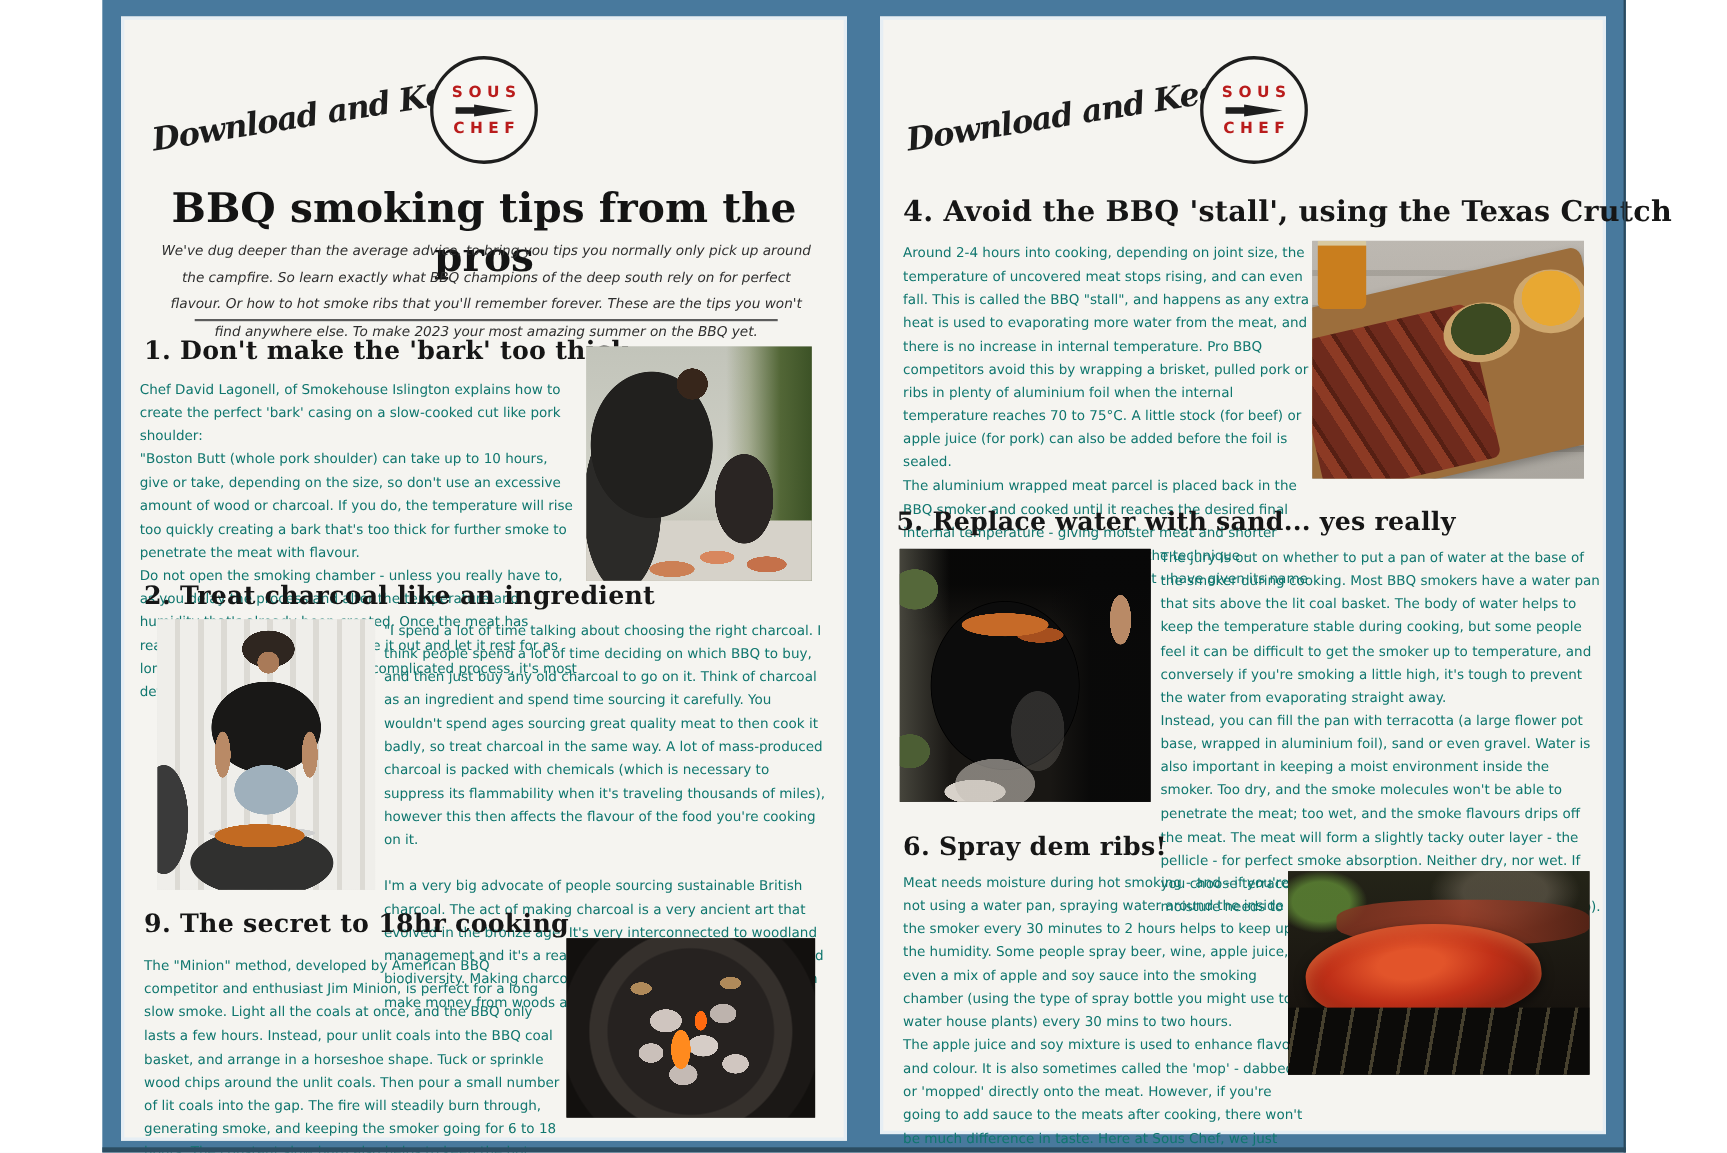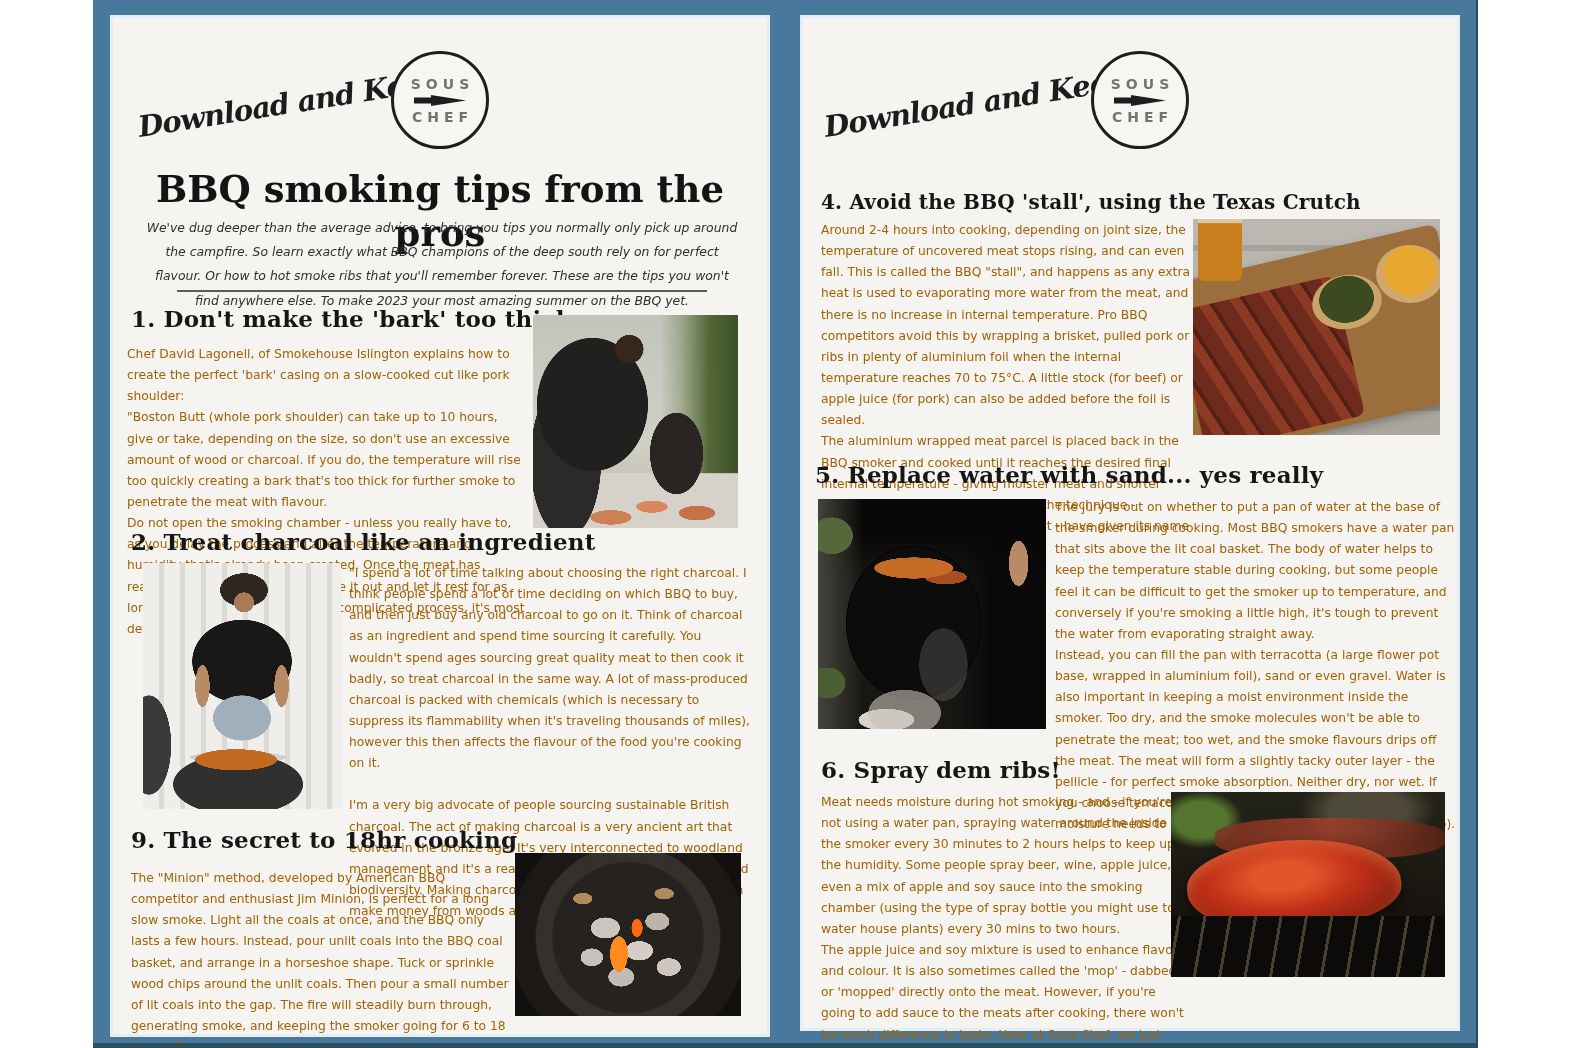--- a/index.html
+++ b/index.html
@@ -13,34 +13,34 @@
   .page-left{left:17px;top:15px;width:660px;height:1022px;}
   .page-right{left:707px;top:15px;width:660px;height:1016px;}
 
   
   .badge{position:absolute;font-family:"DejaVu Serif",serif;font-style:italic;font-weight:bold;
          font-size:29px;color:#1c1c1c;transform:rotate(-9deg);transform-origin:left bottom;
          white-space:nowrap;letter-spacing:-1px;}
   .logo{position:absolute;width:92px;height:92px;border:3px solid #1e1e1e;border-radius:50%;
         background:#f7f6f2;display:flex;flex-direction:column;align-items:center;justify-content:center;
         gap:2px;}
-  .logo span{font-family:"DejaVu Sans",sans-serif;font-size:14px;font-weight:bold;color:#737373;
+  .logo span{font-family:"DejaVu Sans",sans-serif;font-size:14px;font-weight:bold;color:#b91c1c;
              letter-spacing:5px;text-indent:5px;}
   .logo svg{display:block;}
 
   
   .title{position:absolute;left:0;width:100%;text-align:center;margin:0;
          font-family:"DejaVu Serif",serif;font-weight:bold;font-size:37px;color:#141414;letter-spacing:0;}
   .intro{position:absolute;margin:0;text-align:center;font-style:italic;font-size:12.4px;
          line-height:1.95;color:#2e2e2e;}
   .divider{position:absolute;border:none;border-top:2px solid #5c5c5c;margin:0;}
   .sh{position:absolute;margin:0;font-family:"DejaVu Serif",serif;font-weight:bold;color:#161616;
       font-size:23px;white-space:nowrap;letter-spacing:.2px;}
-  .sh-small{font-size:20px;margin-top:12px;}
-  .body-col{position:absolute;font-size:12.3px;line-height:1.72;color:#a16207;}
+  .sh-small{font-size:26px;}
+  .body-col{position:absolute;font-size:12.3px;line-height:1.72;color:#0f766e;}
   .body-col p{margin:0;}
   .body-col p.gap{margin-top:21px;}
 
   
   .photo{position:absolute;overflow:hidden;}
 
   .ph-chef{width:205px;height:213px;background-color:#c9cabf;background-image:
     radial-gradient(ellipse 26px 10px at 58% 90%, #d8875e 0 60%, transparent 61%),
     radial-gradient(ellipse 30px 12px at 80% 93%, #c5714a 0 60%, transparent 61%),
     radial-gradient(ellipse 34px 12px at 38% 95%, #cc8055 0 60%, transparent 61%),

